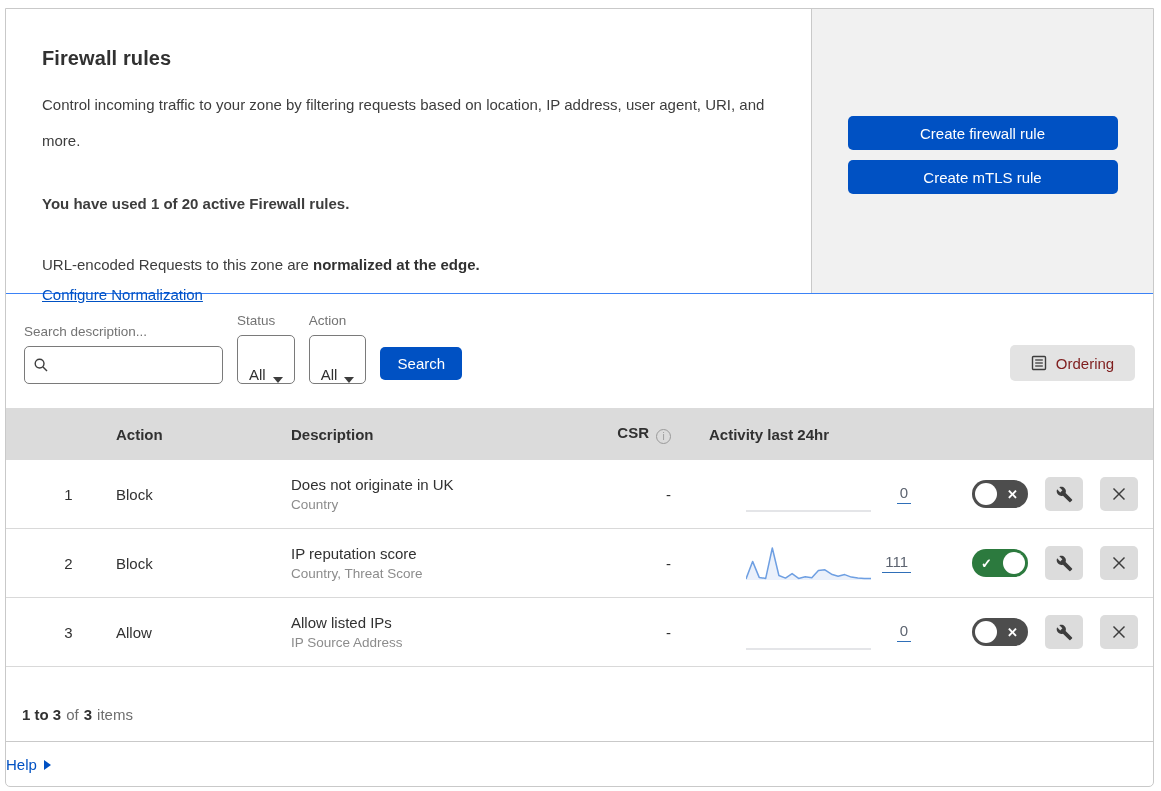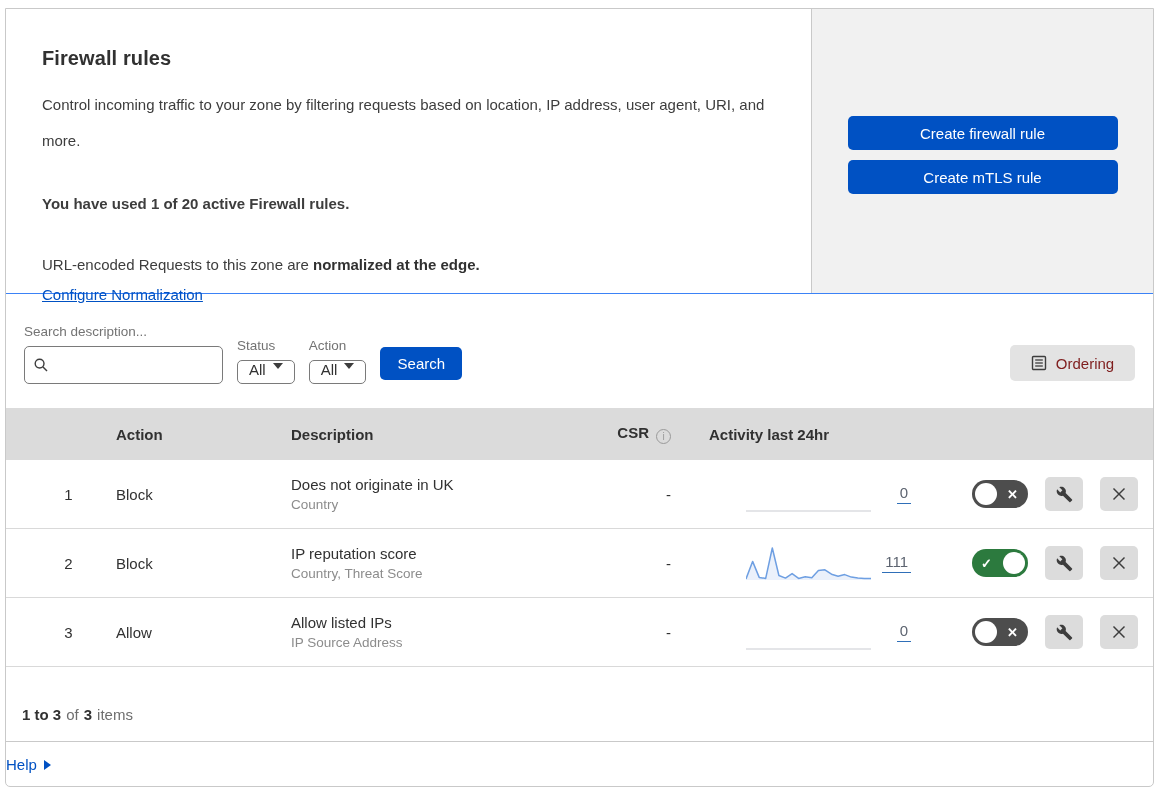--- a/index.html
+++ b/index.html
@@ -26,21 +26,21 @@
   .btn-primary {
     width: 270px; height: 34px; background: #0051c3; color: #ffffff; border: none;
     border-radius: 5px; font-size: 15px; font-family: inherit; cursor: pointer;
   }
   
   .filters { display: flex; align-items: flex-end; padding: 14px 18px 24px 18px; height: 114px; background: #fff; }
   .fgroup { display: flex; flex-direction: column; margin-right: 14px; }
   .flabel { font-size: 13.5px; color: #737373; margin-bottom: 7px; }
   .search-box { width: 199px; height: 38px; border: 1px solid #7a7a7a; border-radius: 5px; display: flex; align-items: center; padding: 0 8px; background: #fff; }
   .search-box input { border: none; outline: none; flex: 1; font-size: 15px; font-family: inherit; margin-left: 6px; min-width: 0; }
-  .select { height: 24px; border: 1px solid #7a7a7a; border-radius: 5px; background: #fff; display: flex; align-items: flex-start; padding: 0 11px; font-size: 15px; color: #313131; cursor: pointer; gap: 7px; }
+  .select { height: 49px; border: 1px solid #7a7a7a; border-radius: 5px; background: #fff; display: flex; align-items: flex-end; padding: 0 11px; font-size: 15px; color: #313131; cursor: pointer; gap: 7px; }
   .caret { width: 0; height: 0; border-left: 5px solid transparent; border-right: 5px solid transparent; border-top: 6px solid #3d3d3d; margin-top: 2px; }
   .btn-search { width: 82px; height: 33px; margin-bottom: 4px; background: #0051c3; color: #fff; border: none; border-radius: 5px; font-size: 15px; font-family: inherit; cursor: pointer; }
   .btn-ordering { margin-left: auto; margin-bottom: 3px; width: 125px; height: 36px; background: #e3e3e3; color: #7f1d1d; border: none; border-radius: 5px; font-size: 15px; font-family: inherit; cursor: pointer; display: flex; align-items: center; justify-content: center; gap: 9px; }
   
   .grid-row { display: grid; grid-template-columns: 100px 175px 320px 70px 240px 1fr; align-items: center; }
   .thead { background: #dbdbdb; height: 52px; font-weight: 700; font-size: 15px; color: #313131; }
   .col-num { text-align: center; padding-left: 25px; font-size: 15px; }
   .col-action { padding-left: 10px; font-size: 15px; }
   .col-desc { padding-left: 10px; }
   .col-csr { text-align: right; font-size: 15px; }

